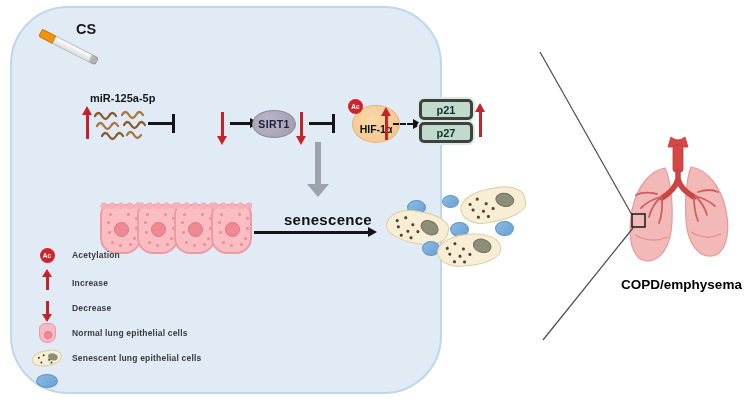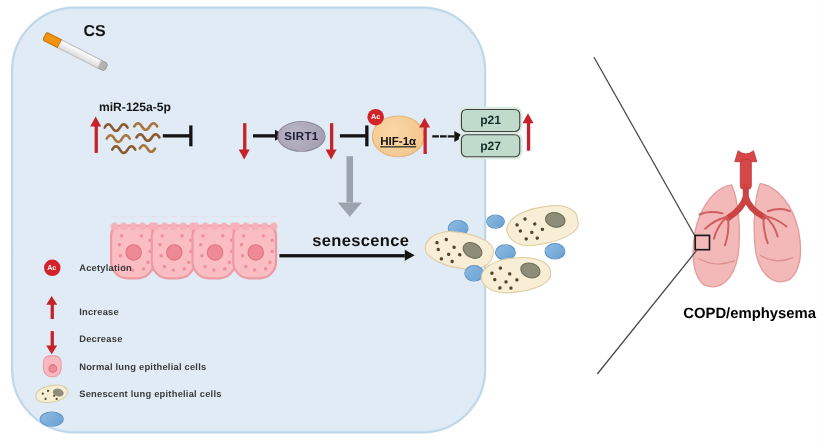--- a/index.html
+++ b/index.html
@@ -34,27 +34,27 @@
   .darrow { position:absolute; height:0; border-top:2.5px dashed #141414; }
   .darrow::after { content:""; position:absolute; right:-9px; top:-6px;
     border-top:5px solid transparent; border-bottom:5px solid transparent; border-left:9px solid #141414; }
 
   
   .node { position:absolute; border-radius:50%; display:flex; align-items:center; justify-content:center; font-weight:bold; }
   .node-sp1 { left:161px; top:102px; width:45px; height:28px; font-size:11px; color:#b23222;
     background:radial-gradient(circle at 35% 35%, #f8bd9e, #f09d7a); border:1px solid #e4906c; }
   .node-sirt1 { left:240px; top:102px; width:44px; height:28px; font-size:10.5px; color:#20203f;
     background:radial-gradient(circle at 35% 35%, #b9b5c5, #a09aae); border:1px solid #8e899e; letter-spacing:.3px; }
-  .node-hif { left:326px; top:97px; width:48px; height:38px; font-size:10.5px; color:#101010; padding-top:9px;
-    background:radial-gradient(circle at 40% 35%, #f9d7a6, #f3c288); border:1px solid #e8b273;text-decoration:underline; }
+  .node-hif { left:340px; top:97px; width:48px; height:38px; font-size:10.5px; color:#101010; padding-top:9px;
+    background:radial-gradient(circle at 40% 35%, #f9d7a6, #f3c288); border:1px solid #e8b273; }
   .acb { position:absolute; width:15px; height:15px; border-radius:50%; background:#d2232b;
     color:#fff; font-size:6.5px; font-weight:bold; display:flex; align-items:center; justify-content:center; }
   .node-hif .acb { left:-5px; top:-7px; }
   .pbox { position:absolute; left:407px; width:54px; height:21px; border-radius:5px;
-    background:#c0dacb; border:1px solid #404040; box-shadow:0 0 0 2px #dcebe2;
+    background:#c0dacb; border:3px solid #404040; box-shadow:0 0 0 2px #dcebe2;
     display:flex; align-items:center; justify-content:center; font-size:11px; font-weight:bold; color:#10302e; }
   .mirna-label { position:absolute; left:78px; top:84px; font-size:11px; font-weight:bold; color:#151515; }
   .squiggles { position:absolute; left:82px; top:101px; }
 
   
   .garrow-bar { position:absolute; left:302.5px; top:134px; width:6px; height:42px; background:#9ba3ad; }
   .garrow-head { position:absolute; left:294.5px; top:176px; width:0; height:0;
     border-left:11px solid transparent; border-right:11px solid transparent; border-top:13px solid #9ba3ad; }
 
   
@@ -197,21 +197,21 @@
           <span class="sdots"></span>
         </div>
       <div class="sasp" style="left:65px; top:37px;"></div>
       <div class="sasp" style="left:110px; top:36px;"></div>
       <div class="sasp" style="left:37px; top:56px; width:18px;"></div>
       <div class="scell sc3">
           <span class="sdots"></span>
         </div>
     </div>
 
-    <div class="lrow" style="top:224px;">
+    <div class="lrow" style="top:236px;">
       <span class="lic">
           <span class="acb" style="position:relative;">Ac</span>
         </span>
       <span class="llabel">Acetylation</span>
     </div>
     <div class="lrow" style="top:264px;">
       <span class="lic">
           <span class="l-rup"></span>
         </span>
       <span class="llabel">Increase</span>

